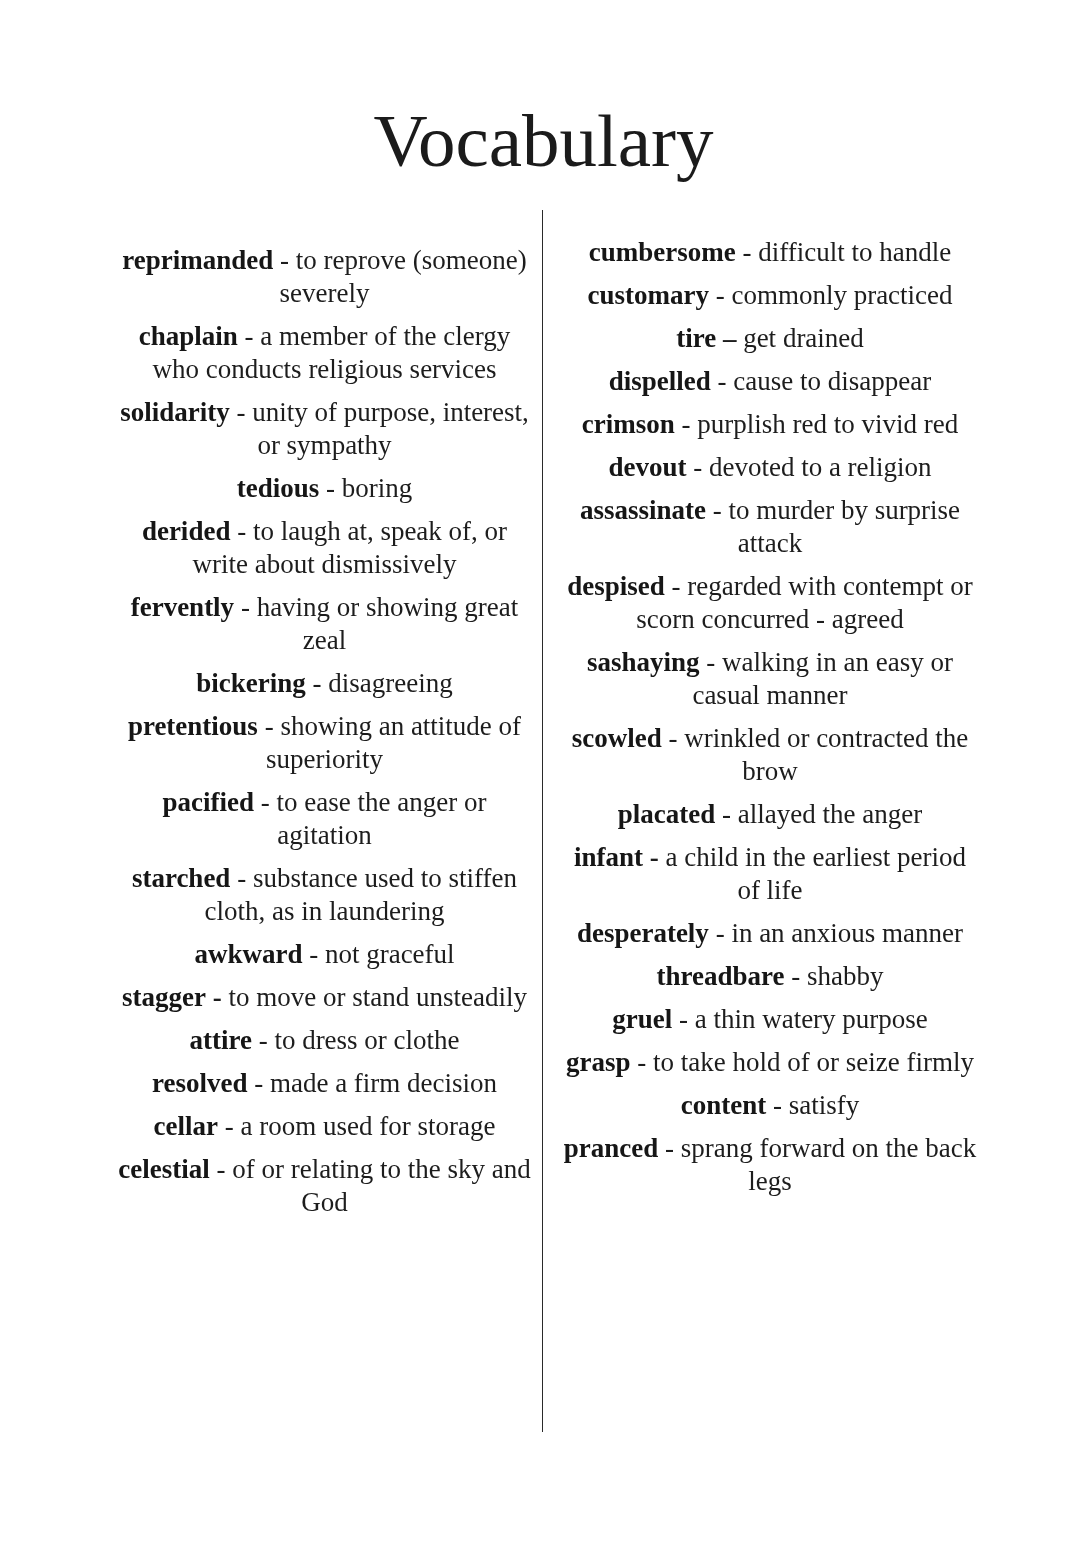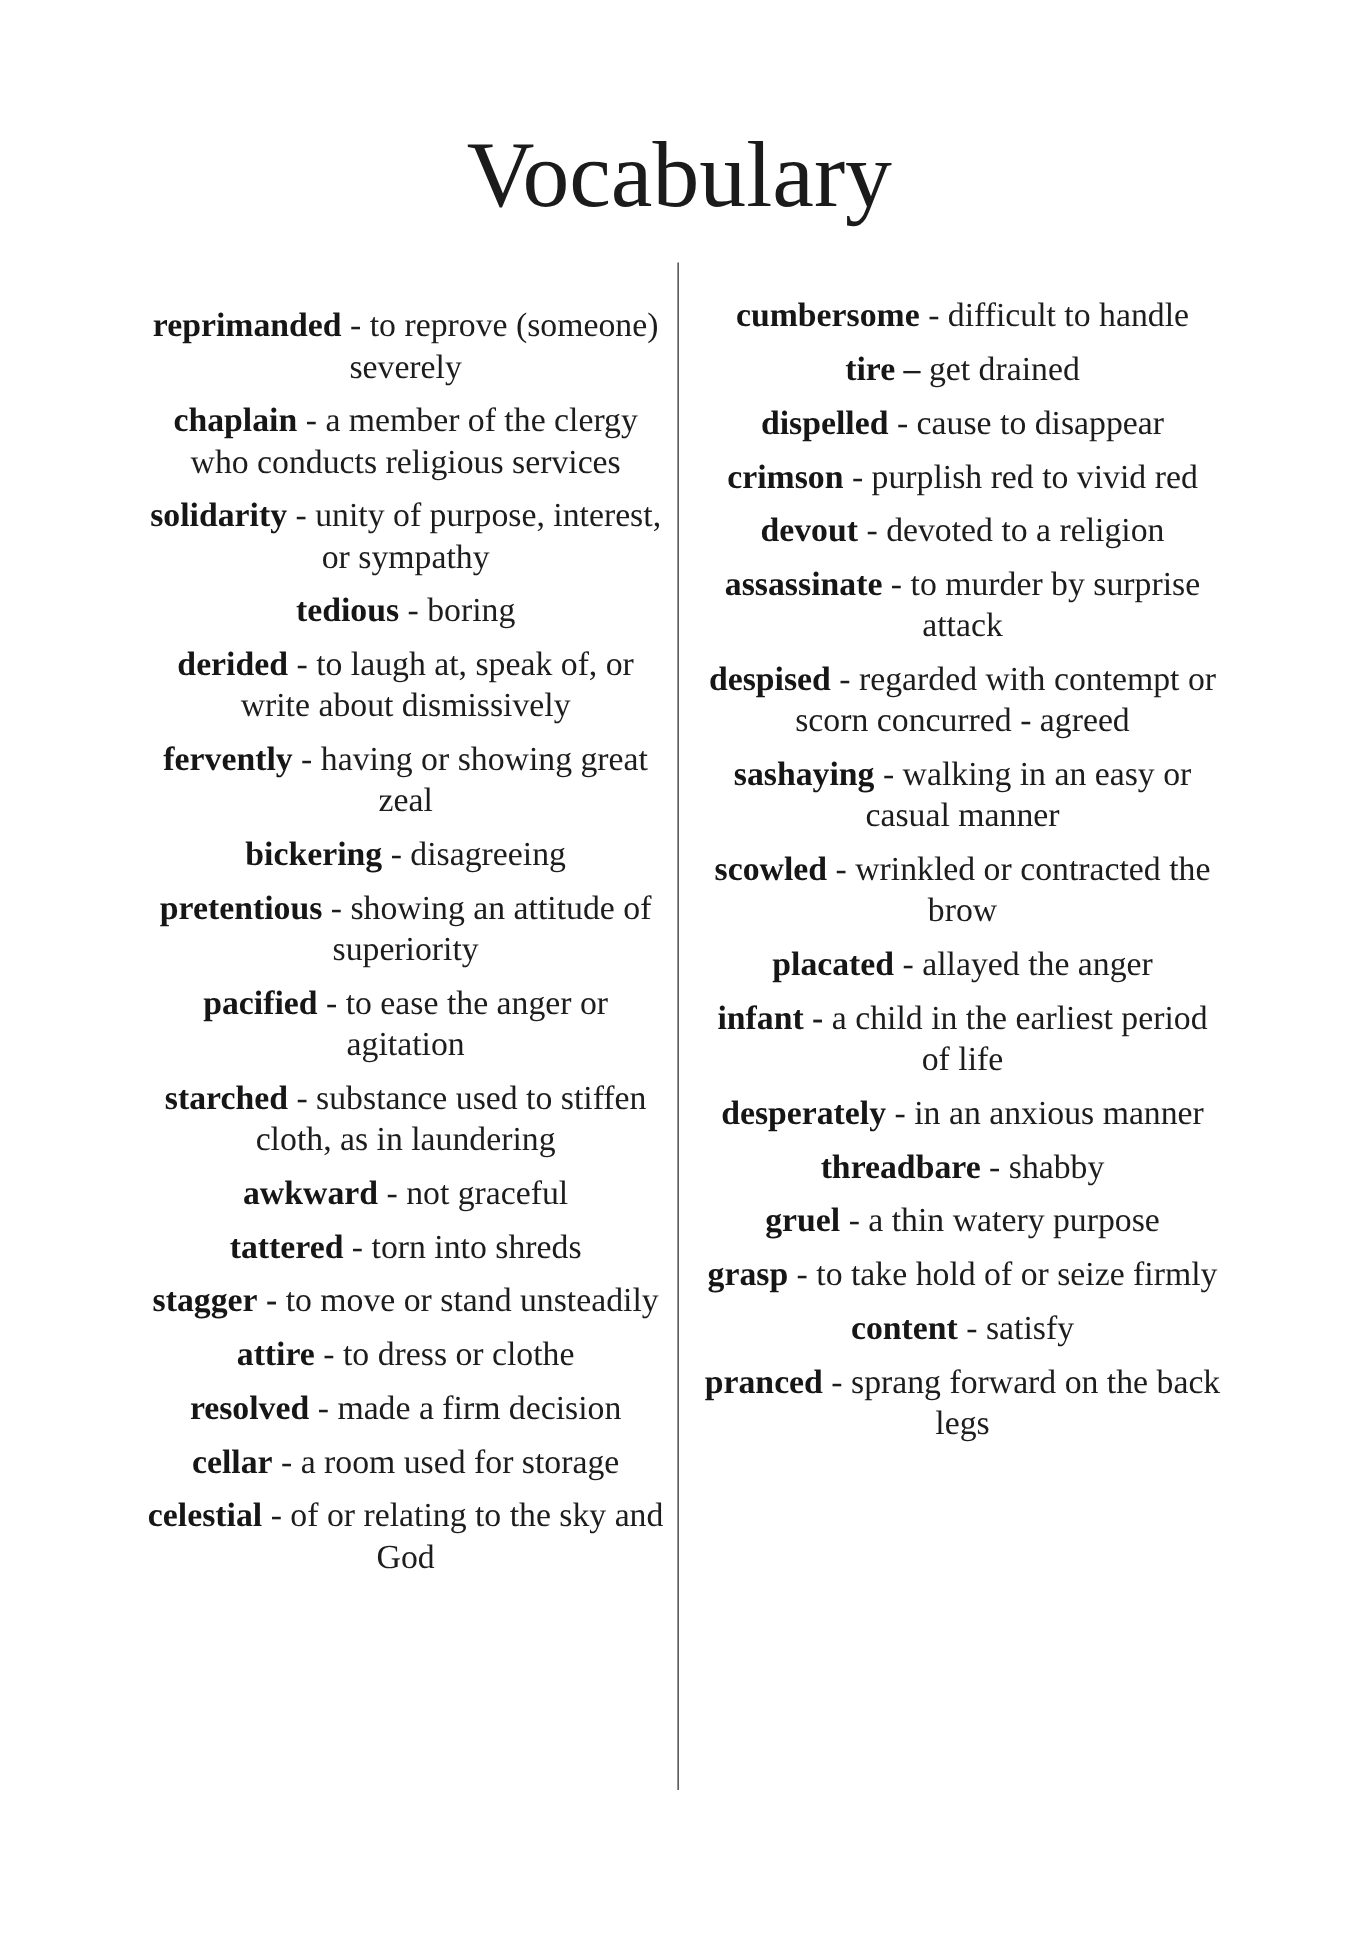--- a/index.html
+++ b/index.html
@@ -73,29 +73,29 @@
       <p class="entry"><b>chaplain</b> <span class="dash">-</span> <span>a member of the clergy who conducts religious services</span></p>
       <p class="entry"><b>solidarity</b> <span class="dash">-</span> <span>unity of purpose, interest, or sympathy</span></p>
       <p class="entry"><b>tedious</b> <span class="dash">-</span> <span>boring</span></p>
       <p class="entry"><b>derided</b> <span class="dash">-</span> <span>to laugh at, speak of, or write about dismissively</span></p>
       <p class="entry"><b>fervently</b> <span class="dash">-</span> <span>having or showing great zeal</span></p>
       <p class="entry"><b>bickering</b> <span class="dash">-</span> <span>disagreeing</span></p>
       <p class="entry"><b>pretentious</b> <span class="dash">-</span> <span>showing an attitude of superiority</span></p>
       <p class="entry"><b>pacified</b> <span class="dash">-</span> <span>to ease the anger or agitation</span></p>
       <p class="entry"><b>starched</b> <span class="dash">-</span> <span>substance used to stiffen cloth, as in laundering</span></p>
       <p class="entry"><b>awkward</b> <span class="dash">-</span> <span>not graceful</span></p>
-      <p class="entry"><b>tattered</b> <span class="dash">-</span> <span>torn into shreds</span></p>
       <p class="entry"><b>stagger</b> <span class="dash bold-dash">-</span> <span>to move or stand unsteadily</span></p>
       <p class="entry"><b>attire</b> <span class="dash">-</span> <span>to dress or clothe</span></p>
       <p class="entry"><b>resolved</b> <span class="dash">-</span> <span>made a firm decision</span></p>
       <p class="entry"><b>cellar</b> <span class="dash">-</span> <span>a room used for storage</span></p>
       <p class="entry"><b>celestial</b> <span class="dash">-</span> <span>of or relating to the sky and God</span></p>
     </div>
   <div class="column column-right">
       <p class="entry"><b>cumbersome</b> <span class="dash">-</span> <span>difficult to handle</span></p>
+      <p class="entry"><b>customary</b> <span class="dash">-</span> <span>commonly practiced</span></p>
       <p class="entry"><b>tire</b> <span class="dash bold-dash">–</span> <span>get drained</span></p>
       <p class="entry"><b>dispelled</b> <span class="dash">-</span> <span>cause to disappear</span></p>
       <p class="entry"><b>crimson</b> <span class="dash">-</span> <span>purplish red to vivid red</span></p>
       <p class="entry"><b>devout</b> <span class="dash">-</span> <span>devoted to a religion</span></p>
       <p class="entry"><b>assassinate</b> <span class="dash">-</span> <span>to murder by surprise attack</span></p>
       <p class="entry"><b>despised</b> <span class="dash">-</span> <span>regarded with contempt or scorn concurred - agreed</span></p>
       <p class="entry"><b>sashaying</b> <span class="dash">-</span> <span>walking in an easy or casual manner</span></p>
       <p class="entry"><b>scowled</b> <span class="dash">-</span> <span>wrinkled or contracted the brow</span></p>
       <p class="entry"><b>placated</b> <span class="dash">-</span> <span>allayed the anger</span></p>
       <p class="entry"><b>infant</b> <span class="dash bold-dash">-</span> <span>a child in the earliest period of life</span></p>

